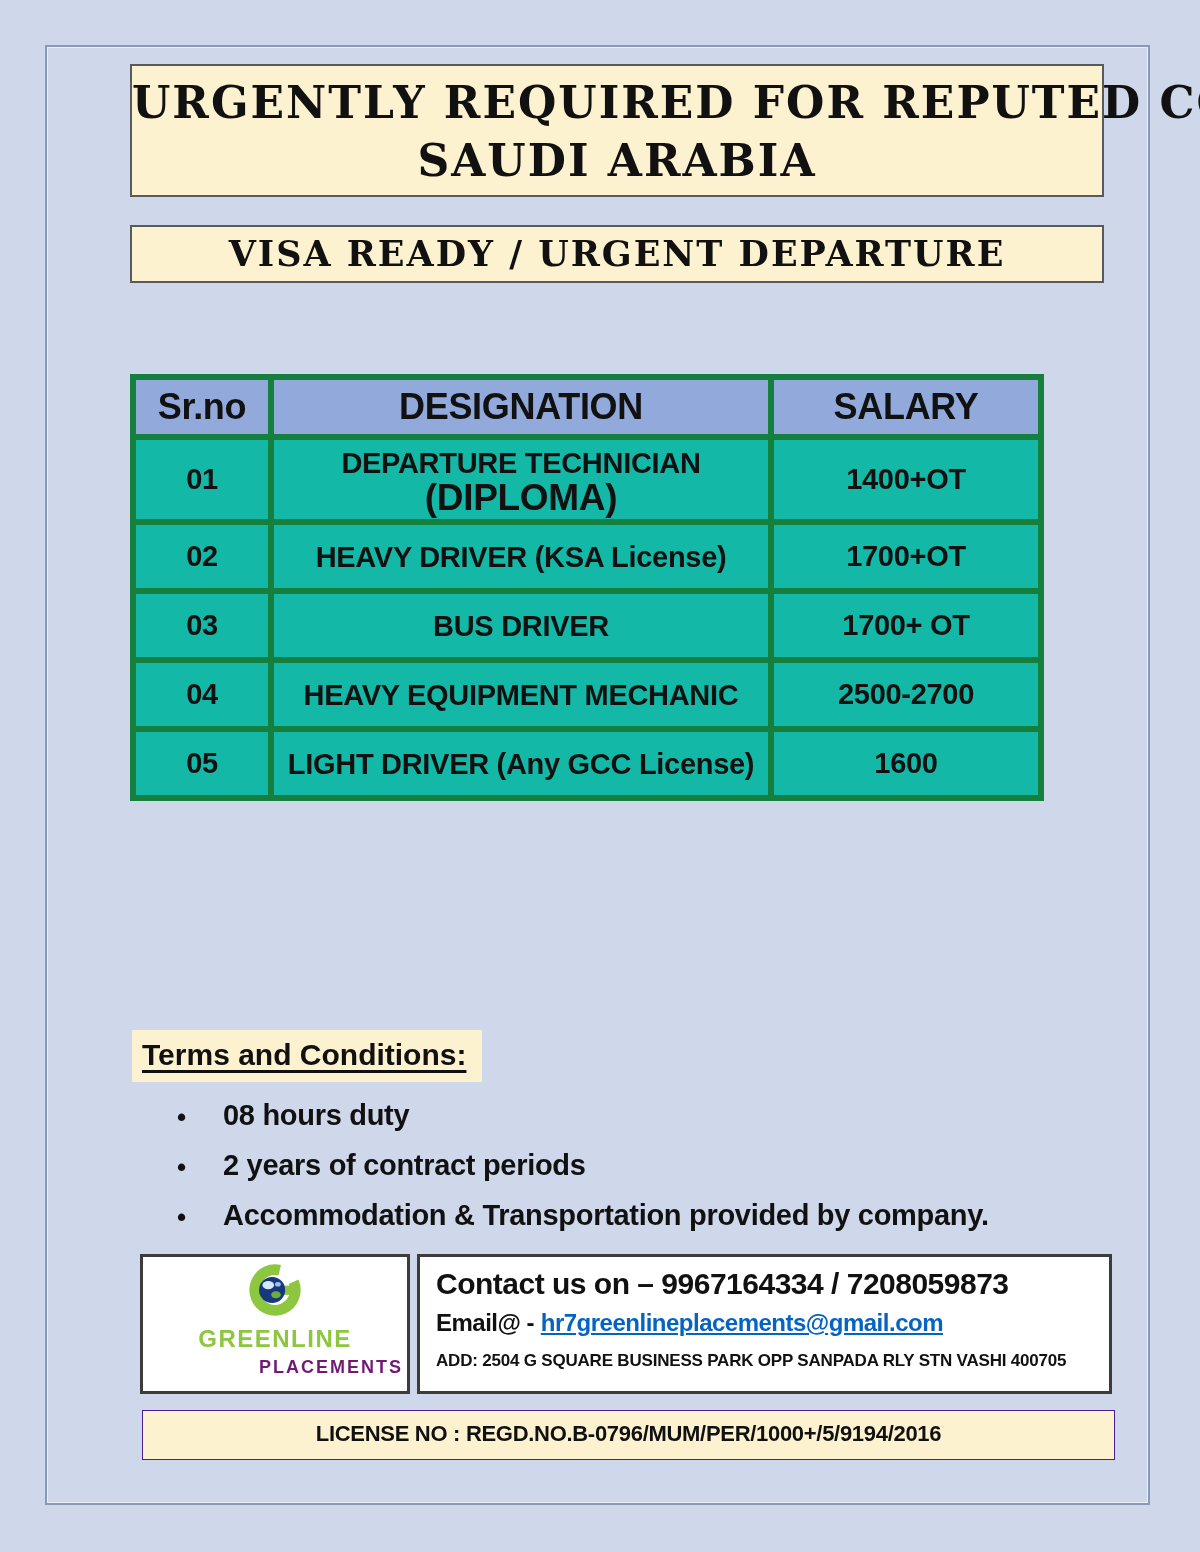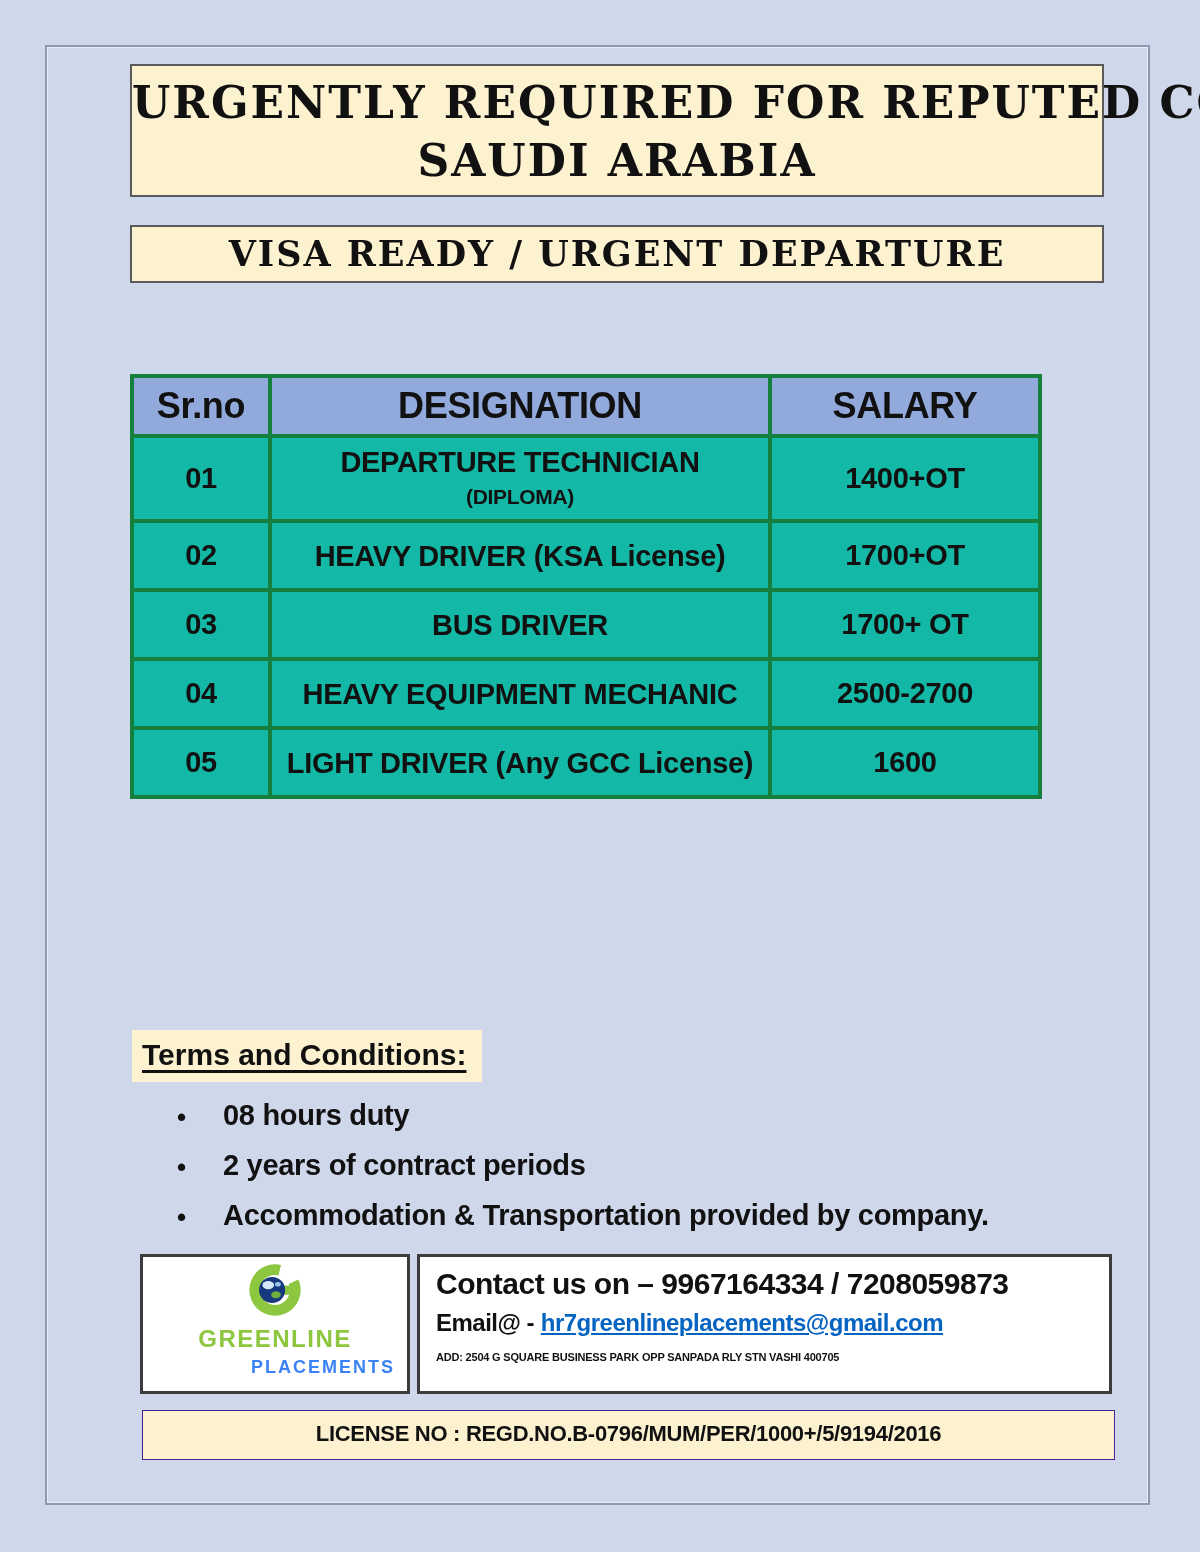--- a/index.html
+++ b/index.html
@@ -42,38 +42,38 @@
     white-space: nowrap;
   }
   table.jobs {
     position: absolute; left: 83px; top: 327px;
     width: 908px;
     border-collapse: collapse;
     table-layout: fixed;
     border: 3px solid #2a2a2a;
   }
   table.jobs th, table.jobs td {
-    border: 4px solid #15803d;
+    border: 6px solid #15803d;
     text-align: center;
     vertical-align: middle;
     font-weight: bold;
     letter-spacing: -0.3px;
   }
   col.c-sr    { width: 138px; }
   col.c-desig { width: 500px; }
   col.c-sal   { width: 270px; }
   table.jobs thead tr { height: 60px; background: #91a9db; }
   table.jobs thead th { font-size: 36px; }
   table.jobs tbody tr { background: #14b8a6; }
   table.jobs tbody td { font-size: 29px; }
   td.salary { font-size: 31px; }
   tr.r-tall  { height: 85px; }
   tr.r-short { height: 69px; }
   .desig-line1 { line-height: 36px; }
-  .desig-line2 { line-height: 33px; font-size: 21px; }
+  .desig-line2 { line-height: 33px; font-size: 37px; }
   .desig-line2:empty { display: none; }
   .terms-heading {
     position: absolute; left: 85px; top: 983px;
     display: inline-block;
     background: #fdf2d0;
     padding: 8px 16px 10px 10px;
     font-size: 30px; font-weight: bold;
     text-decoration: underline;
     text-decoration-thickness: 3px;
     text-underline-offset: 5px;
@@ -101,22 +101,22 @@
     overflow: hidden;
   }
   .logo-mark { margin-top: 4px; }
   .brand-name {
     font-size: 24px; font-weight: 800;
     color: #8dc63f; letter-spacing: 1.5px;
     line-height: 32px;
   }
   .brand-sub {
     font-size: 18px; font-weight: bold;
-    color: #3b82f6; letter-spacing: 2px;
-    text-align: right; padding-right: 12px;
+    color: #701a75; letter-spacing: 2px;
+    text-align: right; padding-right: 4px;
     line-height: 24px;
     margin-left: 40px;
   }
   .contact-box {
     position: absolute; left: 370px; top: 1207px;
     width: 695px; height: 140px;
     background: #ffffff; border: 3px solid #3c3c3c;
     padding: 10px 8px 7px 16px;
     white-space: nowrap;
   }
@@ -127,21 +127,21 @@
   .email-line { margin-top: 8px; font-size: 24px; }
   .email-label { font-weight: bold; letter-spacing: -0.5px; }
   .email-link {
     color: #0563c1; font-weight: 600;
     text-decoration: underline; cursor: pointer;
     letter-spacing: -0.5px;
     text-align: center;
   }
   .address-line {
     margin-top: 14px;
-    font-size: 11px; font-weight: bold;
+    font-size: 17px; font-weight: bold;
     letter-spacing: -0.2px;
   }
   .license-bar {
     position: absolute; left: 95px; top: 1363px;
     width: 973px; height: 50px;
     background: #fdf2d0; border: 1px solid #4c1d95;
     text-align: center;
     font-size: 22px; font-weight: bold;
     line-height: 46px;
     letter-spacing: -0.3px;

